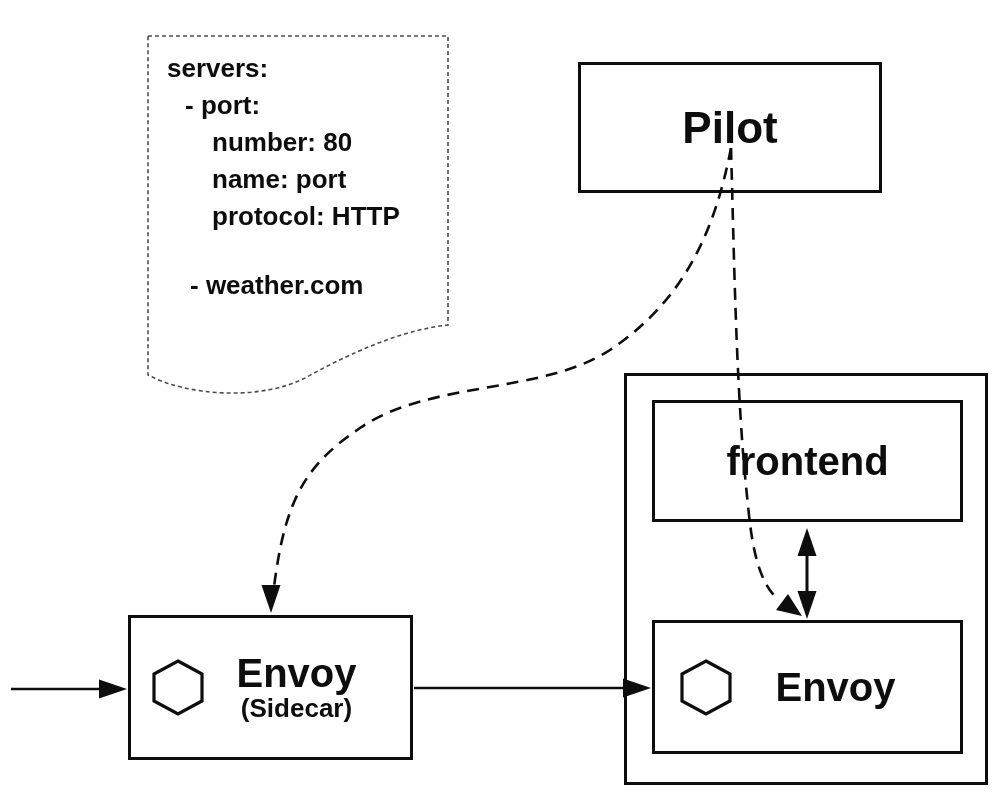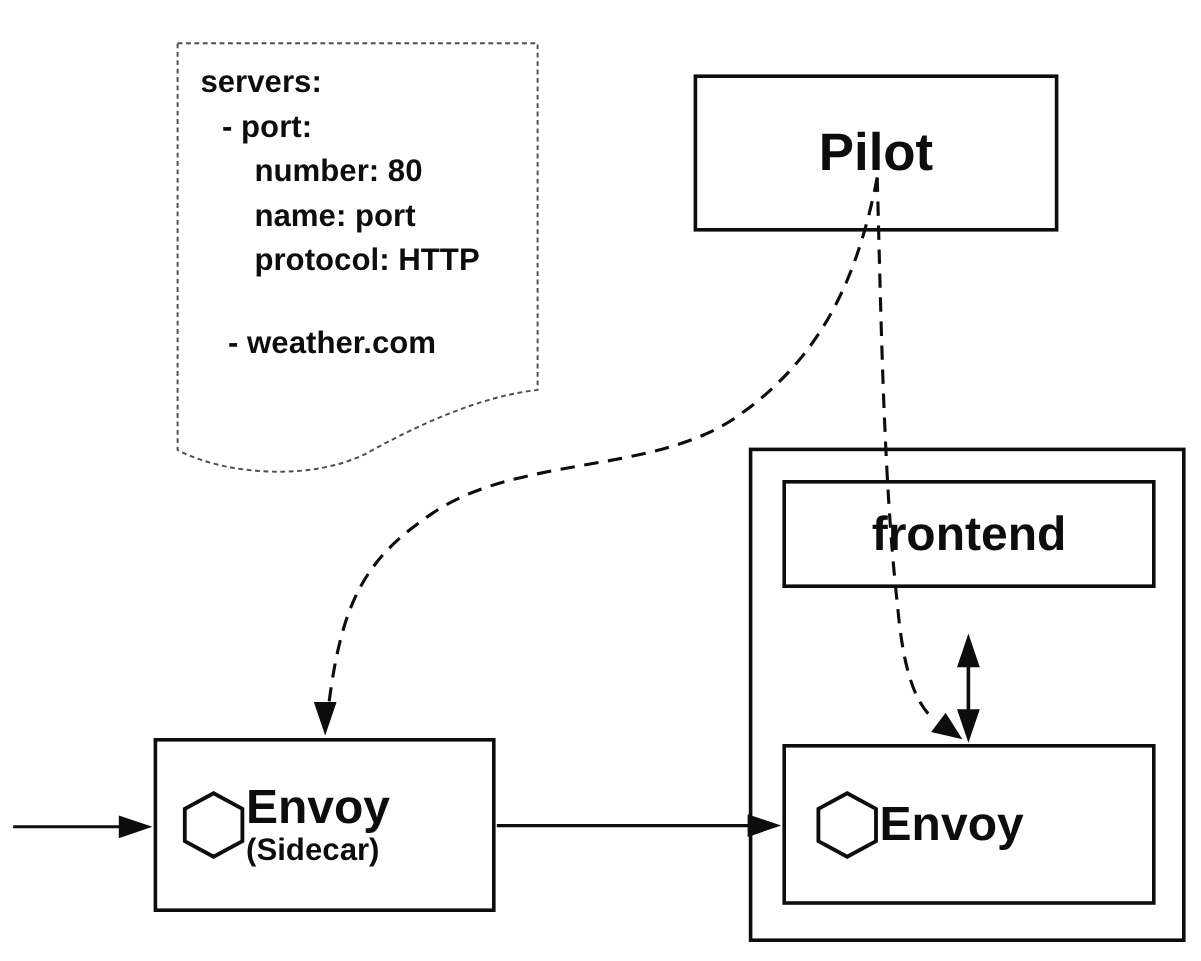--- a/index.html
+++ b/index.html
@@ -22,21 +22,21 @@
     position: absolute;
     box-sizing: border-box;
     border: 3px solid #0d0d0d;
     background: #ffffff;
     display: flex;
     align-items: center;
     justify-content: center;
   }
   .pilot-box    { left: 578px; top: 18px;  width: 304px; height: 131px; margin-top: 44px; }
   .outer-box    { left: 624px; top: 373px; width: 364px; height: 412px; background: transparent; }
-  .frontend-box { left: 652px; top: 400px; width: 311px; height: 90px; text-align: right; }
+  .frontend-box { left: 652px; top: 400px; width: 311px; height: 122px; text-align: right; }
   .sidecar-box  { left: 652px; top: 620px; width: 311px; height: 134px; }
   .gateway-box  { left: 128px; top: 615px; width: 285px; height: 145px; }
 
   .big-label {
     font-size: 44px;
     font-weight: bold;
     letter-spacing: 0px;
     line-height: 1;
   }
   .frontend-box .big-label { font-size: 40px; }
@@ -49,21 +49,21 @@
   }
   .hex-wrap {
     flex: 0 0 auto;
     margin-left: 20px;
     display: flex;
     align-items: center;
   }
   .sidecar-box .hex-wrap { margin-left: 24px; }
   .envoy-text {
     flex: 1 1 auto;
-    text-align: left;
+    text-align: center;
     padding-right: 22px;
   }
   .envoy-name {
     font-size: 40px;
     font-weight: bold;
     line-height: 1.05;
   }
   .envoy-sub {
     font-size: 26px;
     font-weight: bold;

